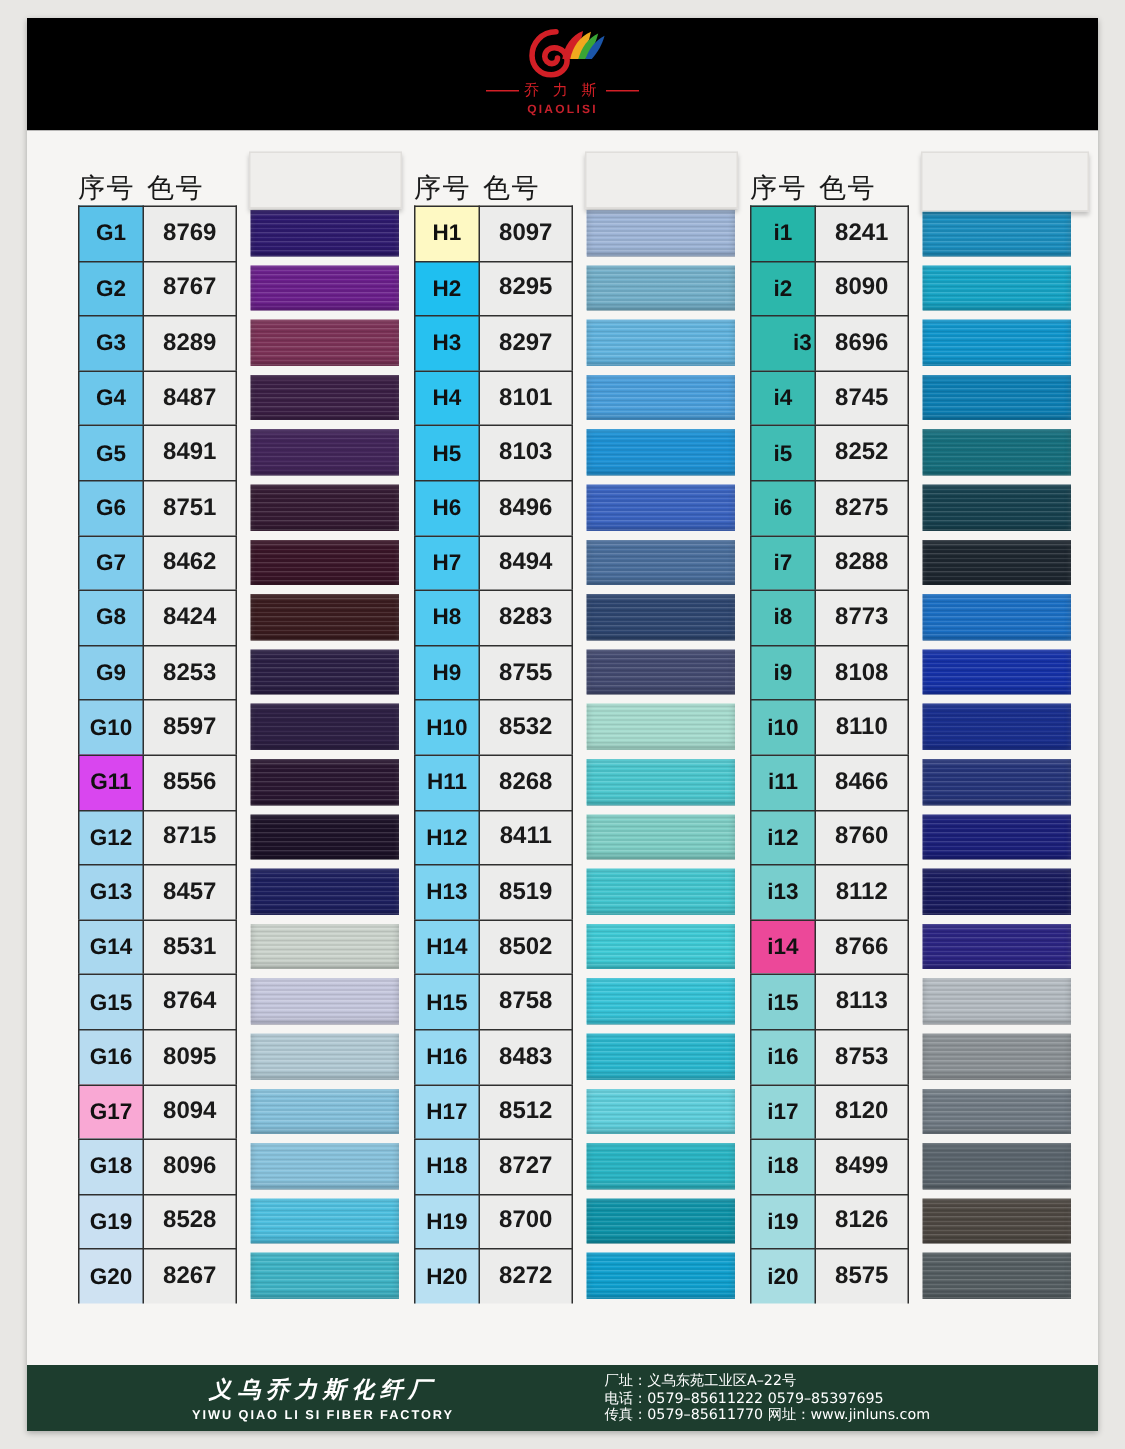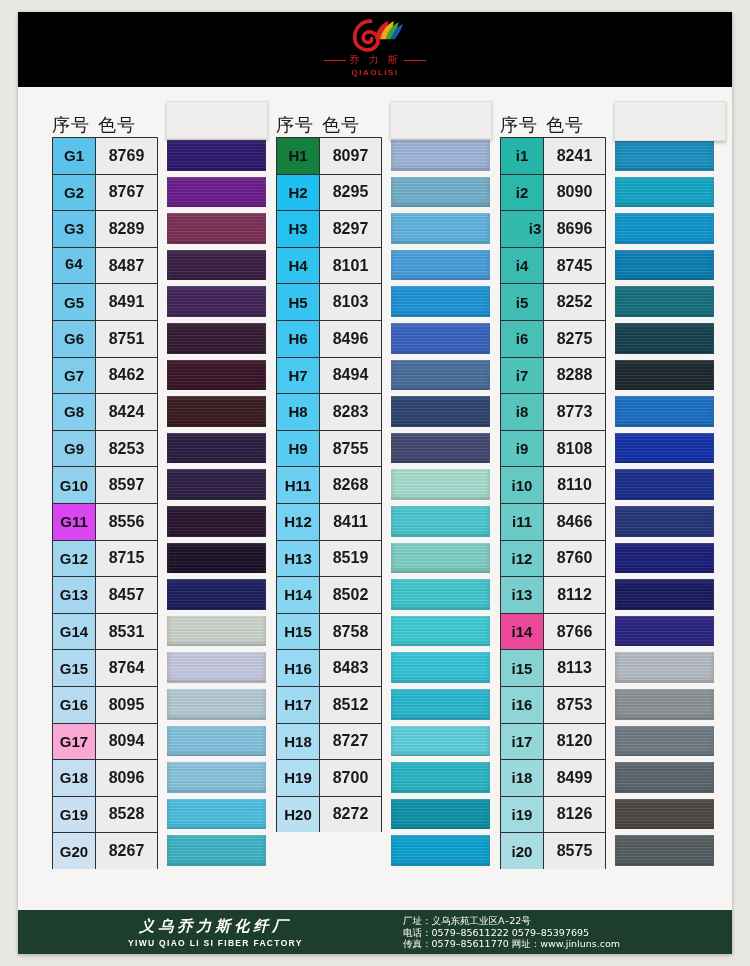--- a/index.html
+++ b/index.html
@@ -248,21 +248,21 @@
             </div>
             <div class="row">
               <div class="cell-idx" style="background: rgb(97, 196, 234);">G2</div>
               <div class="cell-code">8767</div>
             </div>
             <div class="row">
               <div class="cell-idx" style="background: rgb(103, 197, 235);">G3</div>
               <div class="cell-code">8289</div>
             </div>
             <div class="row">
-              <div class="cell-idx" style="background: rgb(109, 199, 235); font-family: Liberation Mono, monospace;">G4</div>
+              <div class="cell-idx" style="background: rgb(109, 199, 235);">G4</div>
               <div class="cell-code">8487</div>
             </div>
             <div class="row">
               <div class="cell-idx" style="background: rgb(115, 201, 236);">G5</div>
               <div class="cell-code">8491</div>
             </div>
             <div class="row">
               <div class="cell-idx" style="background: rgb(122, 202, 236);">G6</div>
               <div class="cell-code">8751</div>
             </div>
@@ -386,21 +386,21 @@
             </div>
           </div>
         </div>
         <div class="group">
           <div class="col-head">
             <div class="h h1">序号</div>
             <div class="h h2">色号</div>
           </div>
           <div class="rows">
             <div class="row">
-              <div class="cell-idx" style="background: #15803d;">H1</div>
+              <div class="cell-idx" style="background: #fef9c3;">H1</div>
               <div class="cell-code">8097</div>
             </div>
             <div class="row">
               <div class="cell-idx" style="background: rgb(31, 191, 240);">H2</div>
               <div class="cell-code">8295</div>
             </div>
             <div class="row">
               <div class="cell-idx" style="background: rgb(39, 193, 240);">H3</div>
               <div class="cell-code">8297</div>
             </div>
@@ -420,20 +420,24 @@
               <div class="cell-idx" style="background: rgb(73, 200, 241);">H7</div>
               <div class="cell-code">8494</div>
             </div>
             <div class="row">
               <div class="cell-idx" style="background: rgb(82, 202, 241);">H8</div>
               <div class="cell-code">8283</div>
             </div>
             <div class="row">
               <div class="cell-idx" style="background: rgb(91, 204, 241);">H9</div>
               <div class="cell-code">8755</div>
+            </div>
+            <div class="row">
+              <div class="cell-idx" style="background: rgb(99, 206, 241);">H10</div>
+              <div class="cell-code">8532</div>
             </div>
             <div class="row">
               <div class="cell-idx" style="background: rgb(108, 207, 241);">H11</div>
               <div class="cell-code">8268</div>
             </div>
             <div class="row">
               <div class="cell-idx" style="background: rgb(116, 209, 241);">H12</div>
               <div class="cell-code">8411</div>
             </div>
             <div class="row">

